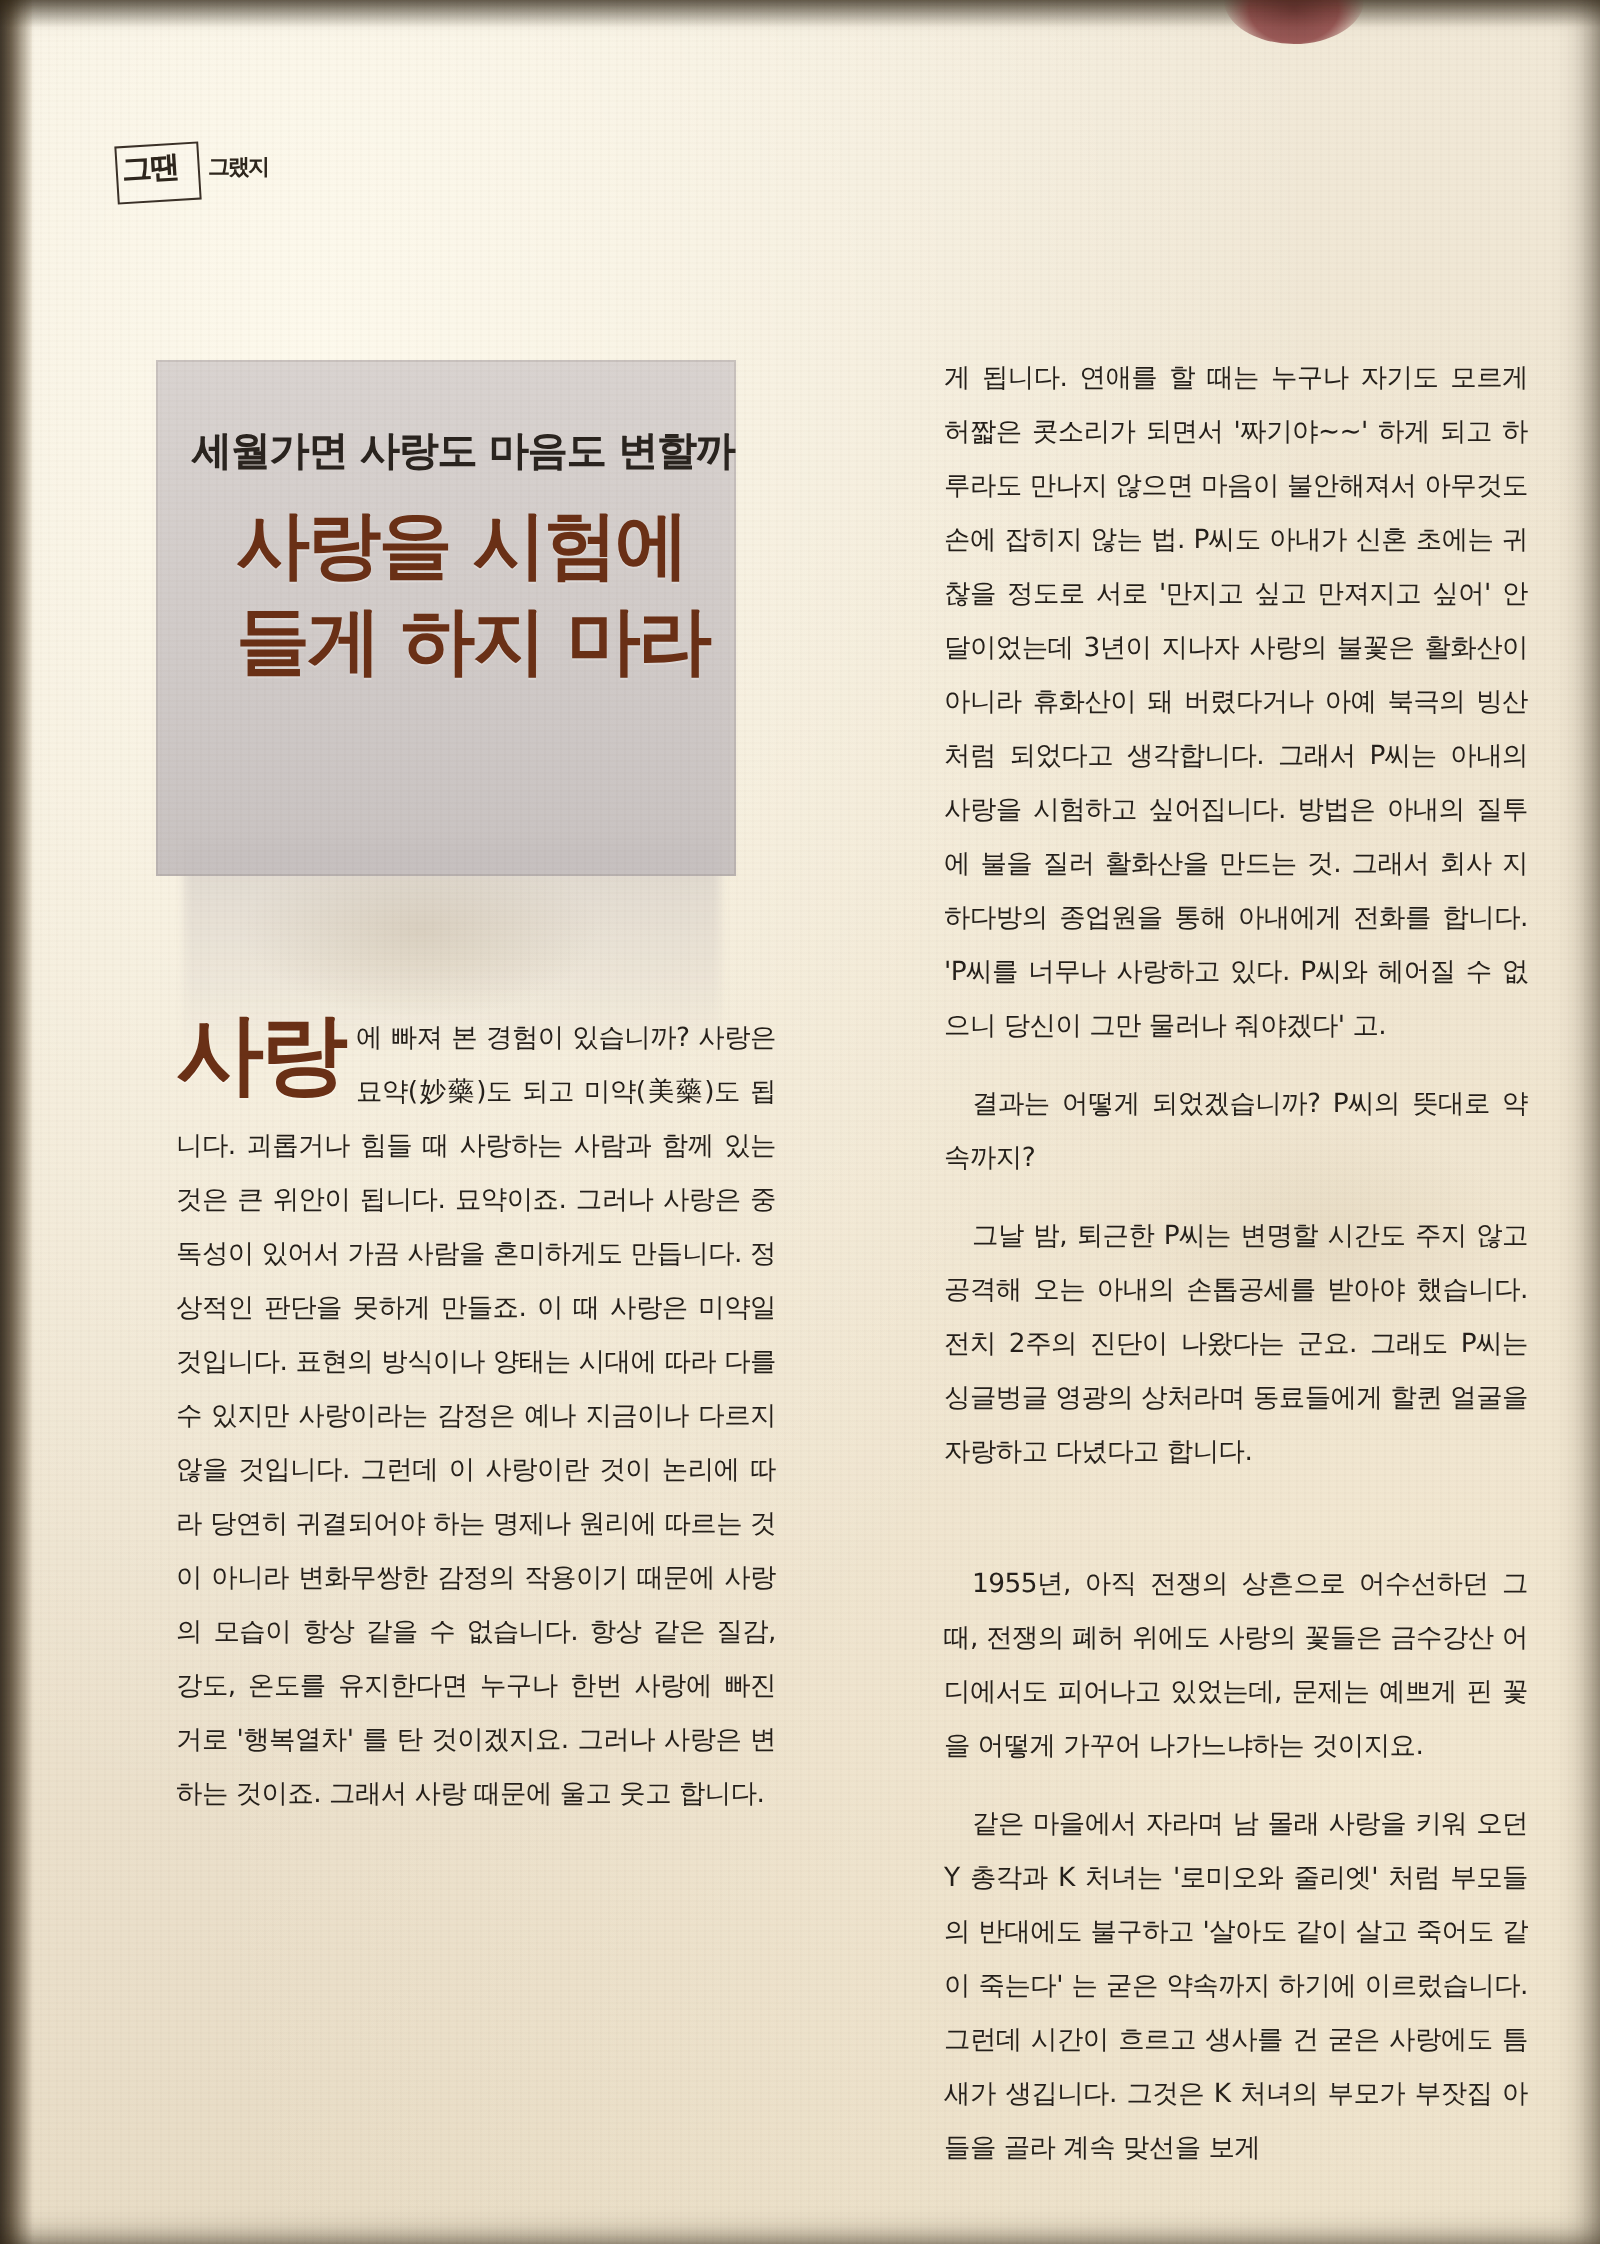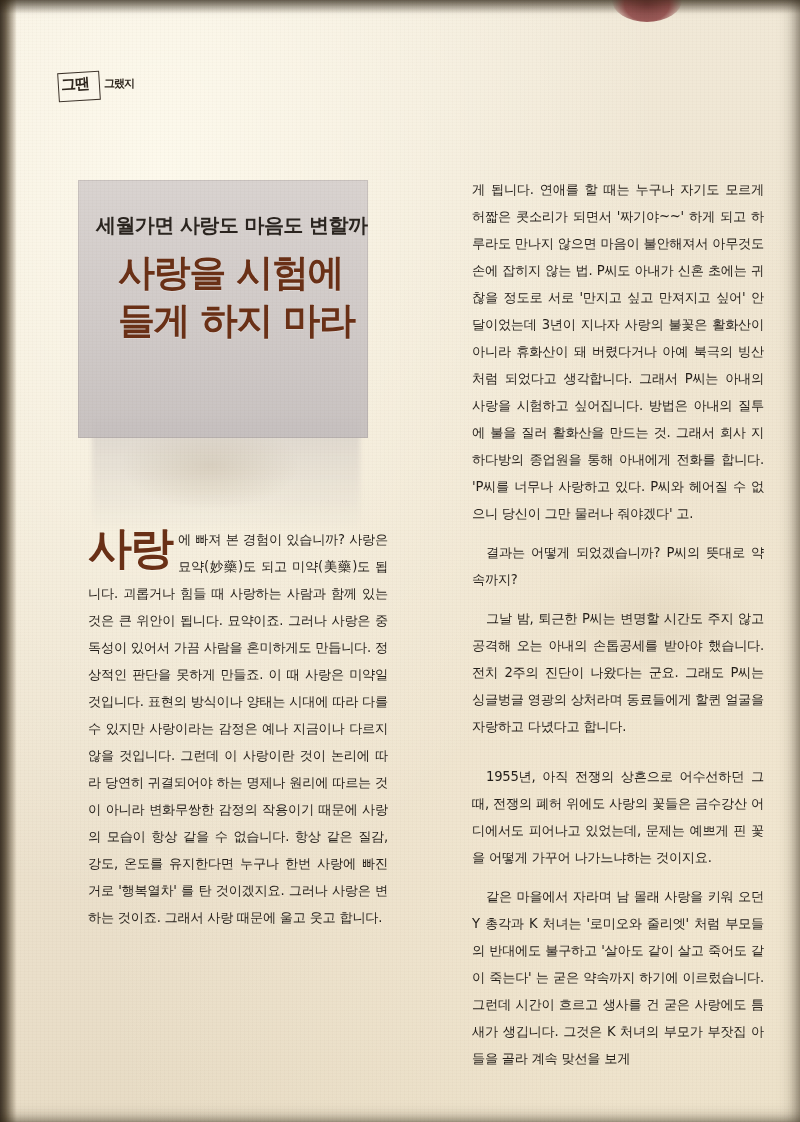--- a/index.html
+++ b/index.html
@@ -200,21 +200,20 @@
     margin: 0 0 0 0;
     letter-spacing: -0.25px;
     word-break: break-all;
   }
   .para + .para { margin-top: 12px; }
   .para.indent { text-indent: 14px; }
 
   
   #dropcap-wrap {
     position: relative;
-    margin-top: 20px;
   }
   #dropcap {
     float: left;
     font-size: 44px;
     font-weight: 700;
     color: #6a3016;
     line-height: 40px;
     letter-spacing: -2px;
     margin: 2px 6px 0 0;
     text-shadow: 0 1px 0 rgba(255,255,255,0.35);
@@ -285,20 +284,20 @@
   <div class="col" id="col-left">
     <p class="para" id="dropcap-wrap">
       <span id="dropcap">사랑</span><span>에 빠져 본 경험이 있습니까? 사랑은 묘약(妙藥)도 되고 미약(美藥)도 됩니다. 괴롭거나 힘들 때 사랑하는 사람과 함께 있는 것은 큰 위안이 됩니다. 묘약이죠. 그러나 사랑은 중독성이 있어서 가끔 사람을 혼미하게도 만듭니다. 정상적인 판단을 못하게 만들죠. 이 때 사랑은 미약일 것입니다. 표현의 방식이나 양태는 시대에 따라 다를 수 있지만 사랑이라는 감정은 예나 지금이나 다르지 않을 것입니다. 그런데 이 사랑이란 것이 논리에 따라 당연히 귀결되어야 하는 명제나 원리에 따르는 것이 아니라 변화무쌍한 감정의 작용이기 때문에 사랑의 모습이 항상 같을 수 없습니다. 항상 같은 질감, 강도, 온도를 유지한다면 누구나 한번 사랑에 빠진 거로 '행복열차' 를 탄 것이겠지요. 그러나 사랑은 변하는 것이죠. 그래서 사랑 때문에 울고 웃고 합니다.</span>
     </p>
   </div>
 
   <div class="col" id="col-right">
     <p class="para">게 됩니다. 연애를 할 때는 누구나 자기도 모르게 허짧은 콧소리가 되면서 '짜기야~~' 하게 되고 하루라도 만나지 않으면 마음이 불안해져서 아무것도 손에 잡히지 않는 법. P씨도 아내가 신혼 초에는 귀찮을 정도로 서로 '만지고 싶고 만져지고 싶어' 안달이었는데 3년이 지나자 사랑의 불꽃은 활화산이 아니라 휴화산이 돼 버렸다거나 아예 북극의 빙산처럼 되었다고 생각합니다. 그래서 P씨는 아내의 사랑을 시험하고 싶어집니다. 방법은 아내의 질투에 불을 질러 활화산을 만드는 것. 그래서 회사 지하다방의 종업원을 통해 아내에게 전화를 합니다. 'P씨를 너무나 사랑하고 있다. P씨와 헤어질 수 없으니 당신이 그만 물러나 줘야겠다' 고.</p>
     <p class="para indent">결과는 어떻게 되었겠습니까? P씨의 뜻대로 약속까지?</p>
     <p class="para indent">그날 밤, 퇴근한 P씨는 변명할 시간도 주지 않고 공격해 오는 아내의 손톱공세를 받아야 했습니다. 전치 2주의 진단이 나왔다는 군요. 그래도 P씨는 싱글벙글 영광의 상처라며 동료들에게 할퀸 얼굴을 자랑하고 다녔다고 합니다.</p>
-    <p class="para indent" style="margin-top:23px;">1955년, 아직 전쟁의 상흔으로 어수선하던 그 때, 전쟁의 폐허 위에도 사랑의 꽃들은 금수강산 어디에서도 피어나고 있었는데, 문제는 예쁘게 핀 꽃을 어떻게 가꾸어 나가느냐하는 것이지요.</p>
+    <p class="para indent" style="margin-top:39px;">1955년, 아직 전쟁의 상흔으로 어수선하던 그 때, 전쟁의 폐허 위에도 사랑의 꽃들은 금수강산 어디에서도 피어나고 있었는데, 문제는 예쁘게 핀 꽃을 어떻게 가꾸어 나가느냐하는 것이지요.</p>
     <p class="para indent">같은 마을에서 자라며 남 몰래 사랑을 키워 오던 Y 총각과 K 처녀는 '로미오와 줄리엣' 처럼 부모들의 반대에도 불구하고 '살아도 같이 살고 죽어도 같이 죽는다' 는 굳은 약속까지 하기에 이르렀습니다. 그런데 시간이 흐르고 생사를 건 굳은 사랑에도 틈새가 생깁니다. 그것은 K 처녀의 부모가 부잣집 아들을 골라 계속 맞선을 보게</p>
   </div>
 
 
   <div id="grain"></div>
   <div id="edges"></div>
 </div>
 
 </body></html>

